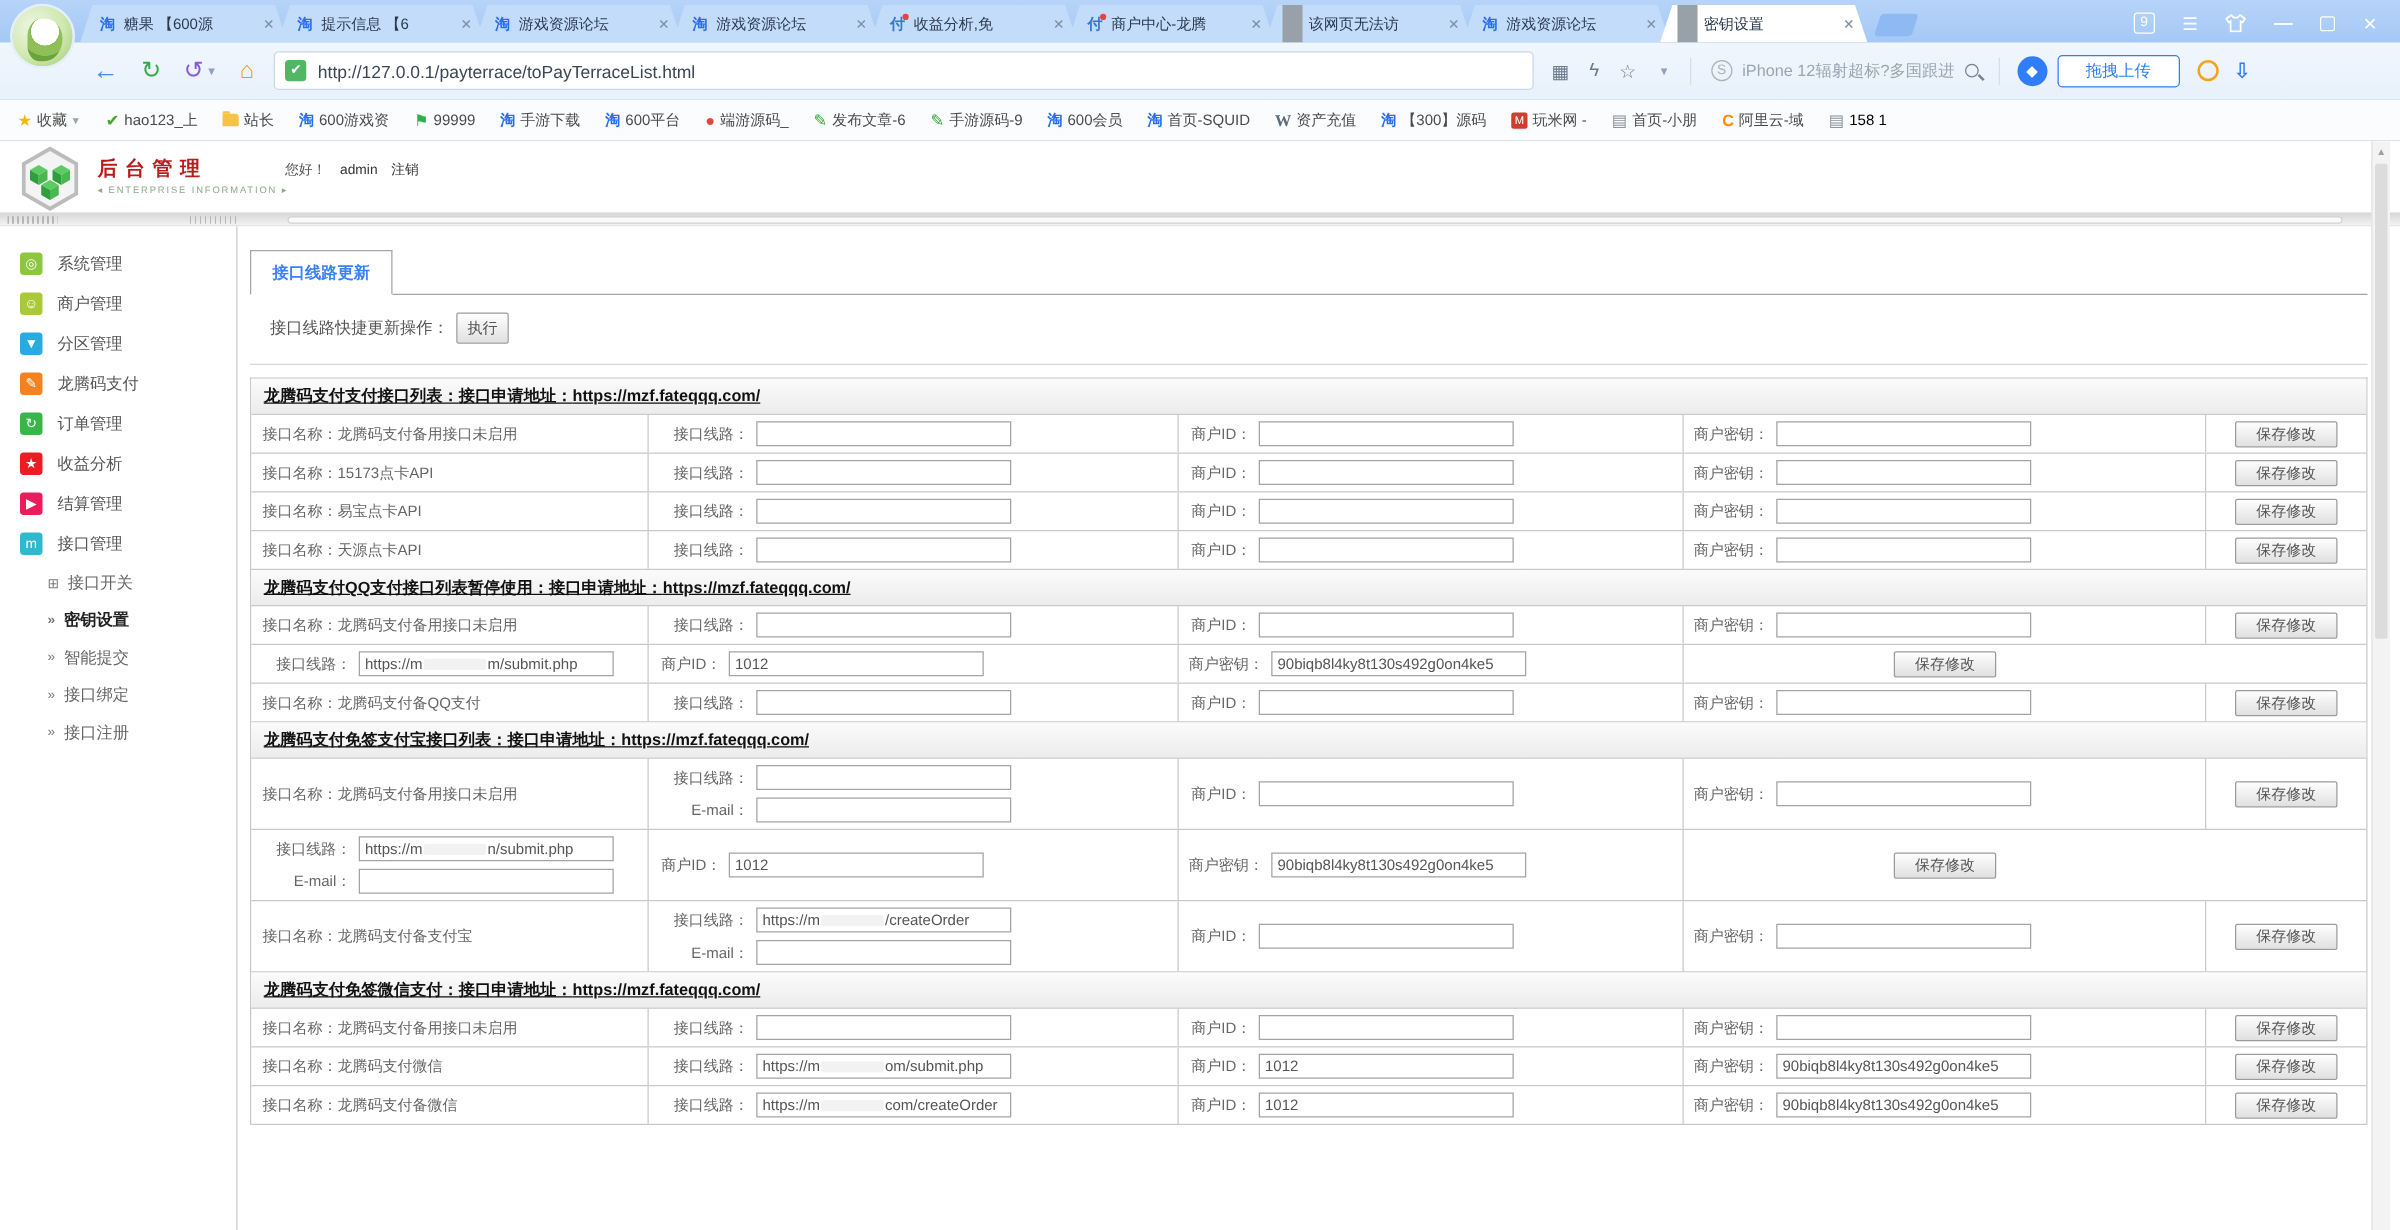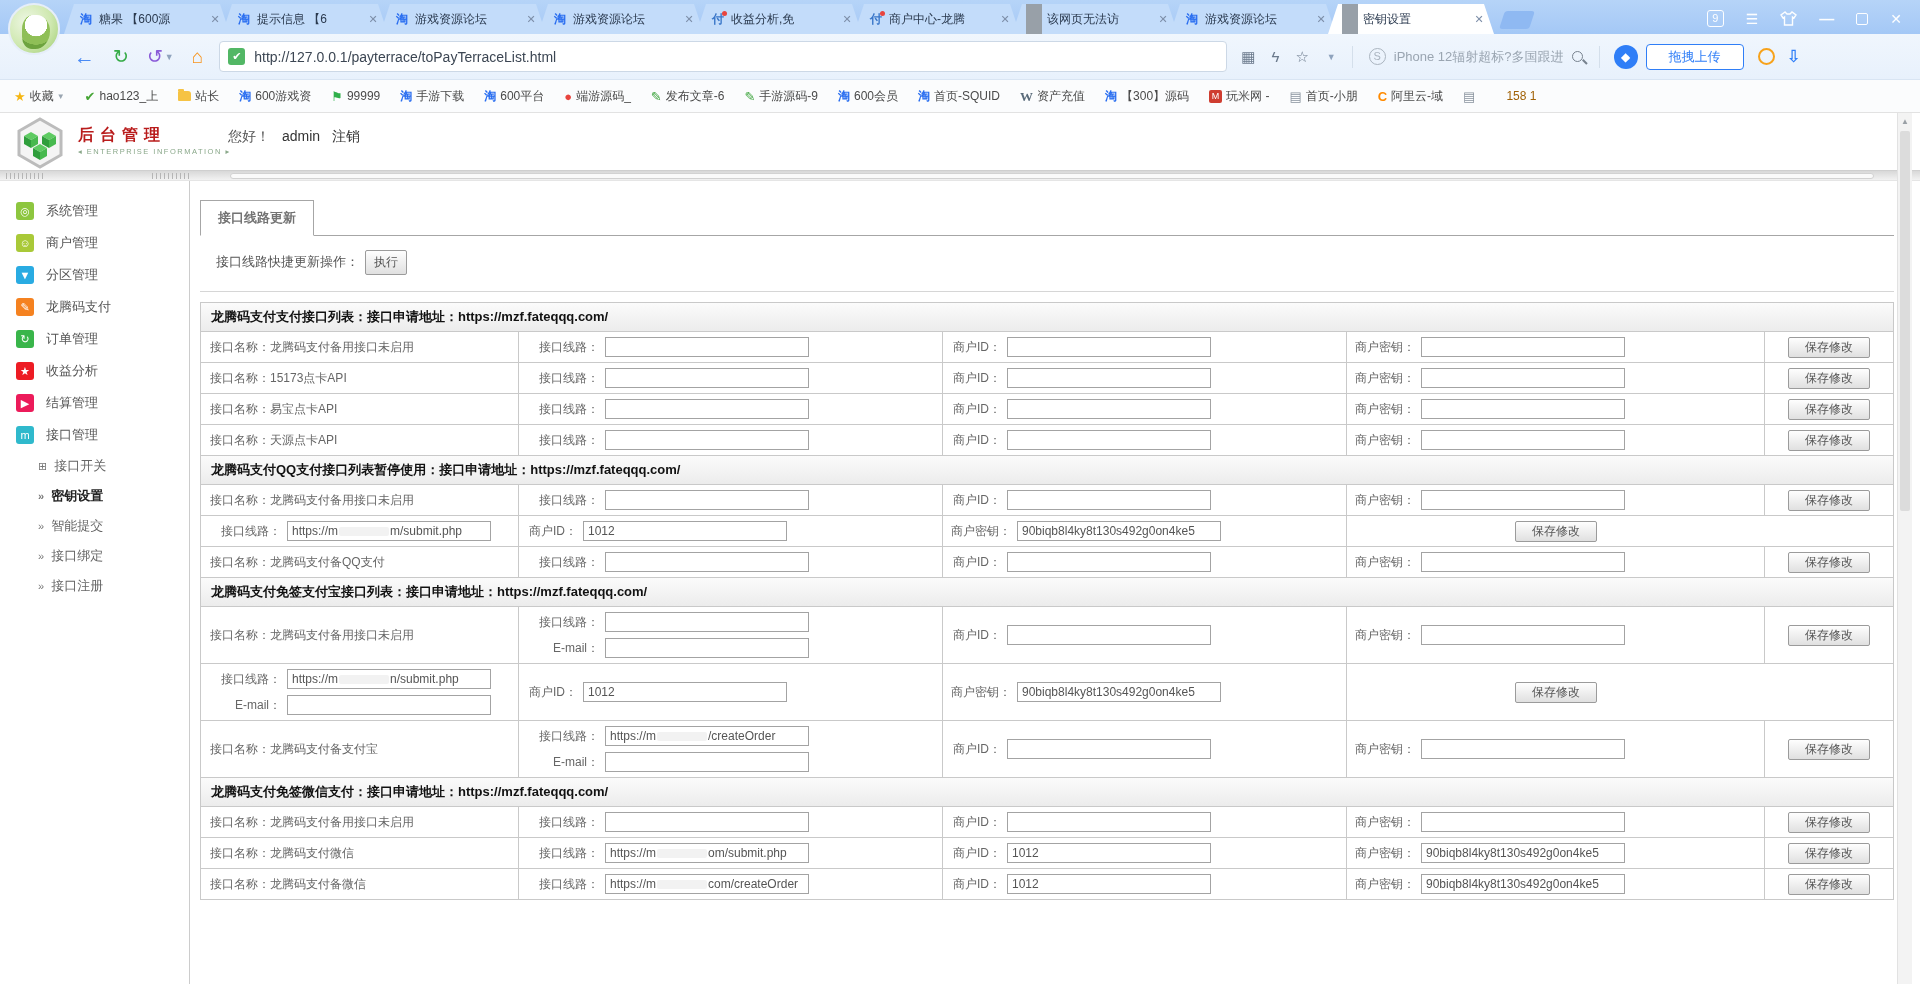--- a/index.html
+++ b/index.html
@@ -67,56 +67,56 @@
   .bm { display:flex; align-items:center; margin-right:20px; font-size:12px; color:#4a4a4a; white-space:nowrap; }
   .bmi { margin-right:4px; font-size:13px; line-height:13px; }
   .bmi.star{color:#f5b614;} .bmi.check{color:#45a535;} .bmi.flag{color:#2faf4a;}
   .bmi.taobao{color:#2a6ef0; font-weight:bold; font-size:12px;}
   .bmi.folder{width:13px;height:10px;background:#f6c344;border-radius:1px 3px 1px 1px; position:relative;}
   .bmi.folder::before{content:"";position:absolute;top:-2px;left:0;width:6px;height:2px;background:#f6c344;border-radius:1px 1px 0 0;}
   .bmi.dot-red{color:#e8443e;} .bmi.pencil{color:#3aa33a;}
   .bmi.w{color:#5a6b7a;font-weight:bold;font-family:"Liberation Serif",serif;}
   .bmi.site-red{width:13px;height:13px;background:#cf3d30;color:#fff;font-size:9px;text-align:center;line-height:13px;border-radius:2px;}
   .bmi.doc{color:#8a939e;} .bmi.aliyun{color:#ff8a00;font-weight:bold;}
-  .bm.red .bml{color:#a16207;margin-left:27px;}
+  .bm.red .bml{color:#000000;}
   .bm-caret { font-size:8px; color:#9aa5b1; margin-left:3px; }
 
   
   .page { position:relative; height:871px; background:#fff; }
   .pageheader { position:relative; height:57px; }
   .brandlogo { position:absolute; left:14px; top:4px; }
   .brandtitle { position:absolute; left:78px; top:12px; font-size:16px; font-weight:bold; color:#b91c1c; letter-spacing:6px; }
   .brandsub { position:absolute; left:78px; top:34px; font-size:7.5px; color:#8aa88a; letter-spacing:1.5px; }
-  .greet { position:absolute; left:228px; top:15px; font-size:14px; color:#555; }
+  .greet { position:absolute; left:228px; top:15px; font-size:11px; color:#555; }
   .greet b { color:#333; font-weight:normal; margin:0 8px; }
   .greet .logout { color:#333; }
   .divbar { position:relative; height:11px; background:linear-gradient(#d8d8d8,#f2f2f2); border-top:1px solid #cfcfcf; border-bottom:1px solid #e5e5e5; }
   .ticks { position:absolute; top:2px; height:6px; width:40px;
            background:repeating-linear-gradient(90deg,#b5b5b5 0 1px,transparent 1px 4px); }
   .divpill { position:absolute; left:230px; right:46px; top:2px; height:6px; background:#fafafa; border:1px solid #d2d2d2; border-radius:3px; }
 
   .layout { display:flex; height:803px; }
   .sidebar { width:190px; border-right:1px solid #ccc; padding-top:14px; }
   .navitem { display:flex; align-items:center; height:32px; padding-left:16px; font-size:13px; color:#555; }
   .navico { width:18px; height:18px; border-radius:3px; color:#fff; font-size:11px; text-align:center; line-height:18px; margin-right:12px; }
   .subitem { display:flex; align-items:center; height:30px; padding-left:38px; font-size:13px; color:#666; }
   .subitem .pfx { margin-right:7px; color:#777; font-size:11px; }
   .subitem.active { color:#222; font-weight:bold; }
 
   .content { flex:1; padding:18px 26px 0 10px; }
   .ptab { display:inline-block; position:relative; top:1px; background:#fff; border:1px solid #a6a6a6; border-bottom:1px solid #fff;
-          font-size:13px; font-weight:bold; color:#737373; padding:8px 17px; z-index:2; }
+          font-size:13px; font-weight:bold; color:#3b82f6; padding:8px 17px; z-index:2; }
   .tabline { border-bottom:1px solid #a6a6a6; }
   .quick { padding:14px 0 16px 16px; border-bottom:1px solid #d6d6d6; font-size:13px; color:#555; }
   .btn { display:inline-block; border:1px solid #9b9b9b; background:linear-gradient(#fefefe,#e0e0e0);
          color:#555; font-size:12px; border-radius:2px; font-family:inherit; }
   .btn.exec { padding:3px 8px; margin-left:6px; }
   .sections { margin-top:10px; border:1px solid #c9c9c9; border-bottom:none; }
   .sechead { background:linear-gradient(#fbfbfb,#ececec); border-bottom:1px solid #c9c9c9; padding:5px 10px;
-             font-size:13px; font-weight:bold; color:#111; }
+             font-size:13px; font-weight:bold; color:#111;text-decoration:underline; }
   .sechead .addr { font-weight:bold; }
   .row { display:grid; grid-template-columns:318px 424px 404px 418px 1fr; border-bottom:1px solid #c9c9c9; min-height:29px; }
   .row.tall { min-height:57px; }
   .cell { display:flex; align-items:center; border-right:1px solid #c9c9c9; font-size:12px; color:#666; }
   .cell.name { padding-left:9px; }
   .cell.save { border-right:none; justify-content:center; }
   .cell.linecell { flex-direction:column; justify-content:center; align-items:stretch; gap:6px; padding:5px 0; }
   .lgroup { display:flex; align-items:center; }
   .flabel { width:80px; text-align:right; margin-right:6px; color:#666; flex:0 0 80px; }
   .flabel.mid { width:58px; flex-basis:58px; }

